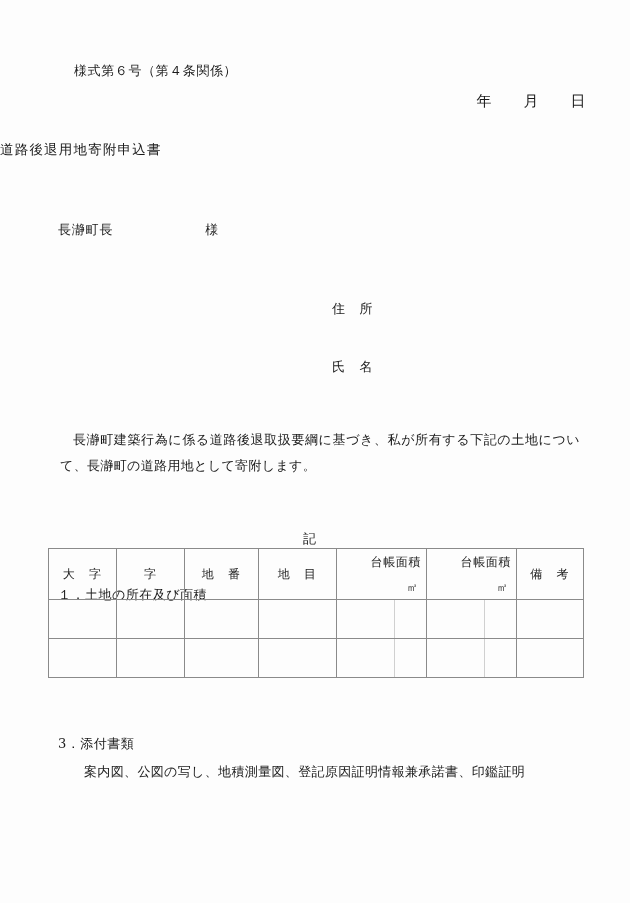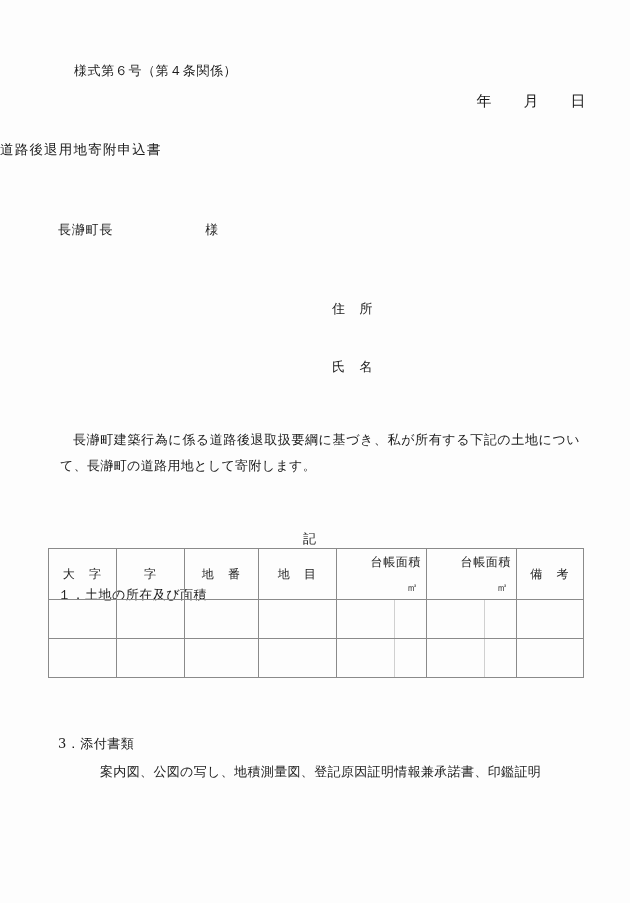--- a/index.html
+++ b/index.html
@@ -104,21 +104,21 @@
   .section-heading {
     position: absolute;
     font-size: 13px;
     letter-spacing: 0.5px;
     white-space: nowrap;
   }
   .sec1 { left: 58px; top: 558px; margin-top: 28px; }
   .sec2 { left: 58px; top: 735px; }
   .sec2-body {
     position: absolute;
-    left: 100px;
+    left: 84px;
     top: 763px;
     font-size: 13px;
     letter-spacing: 0.35px;
     white-space: nowrap;
   }
 
   
   .land-table {
     position: absolute;
     left: 48px;

